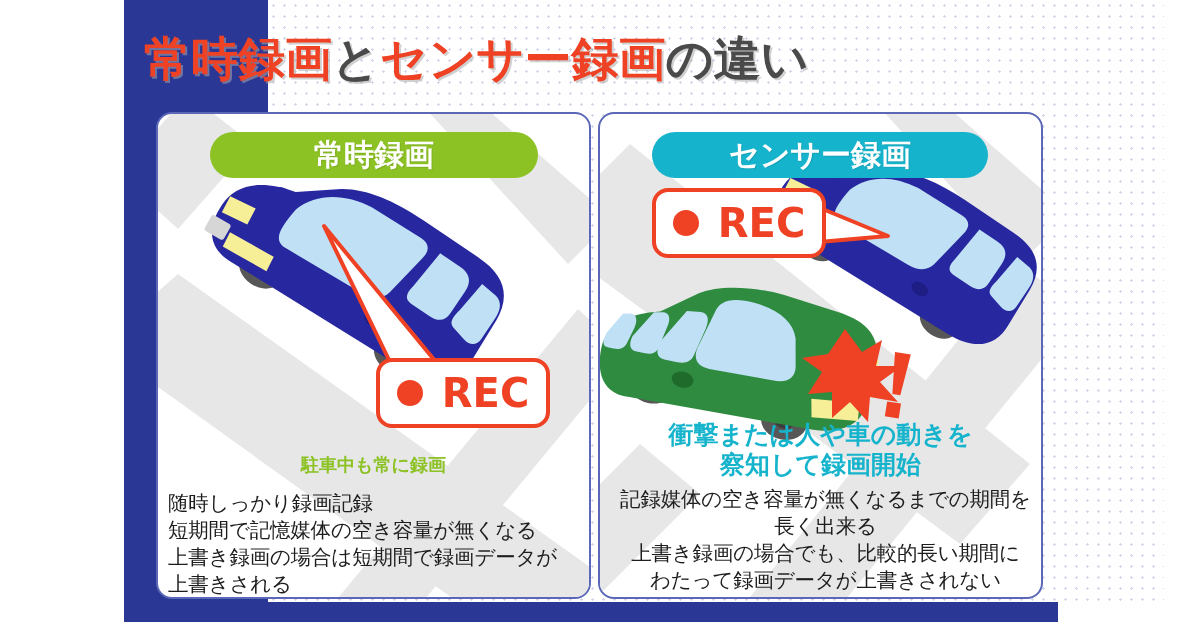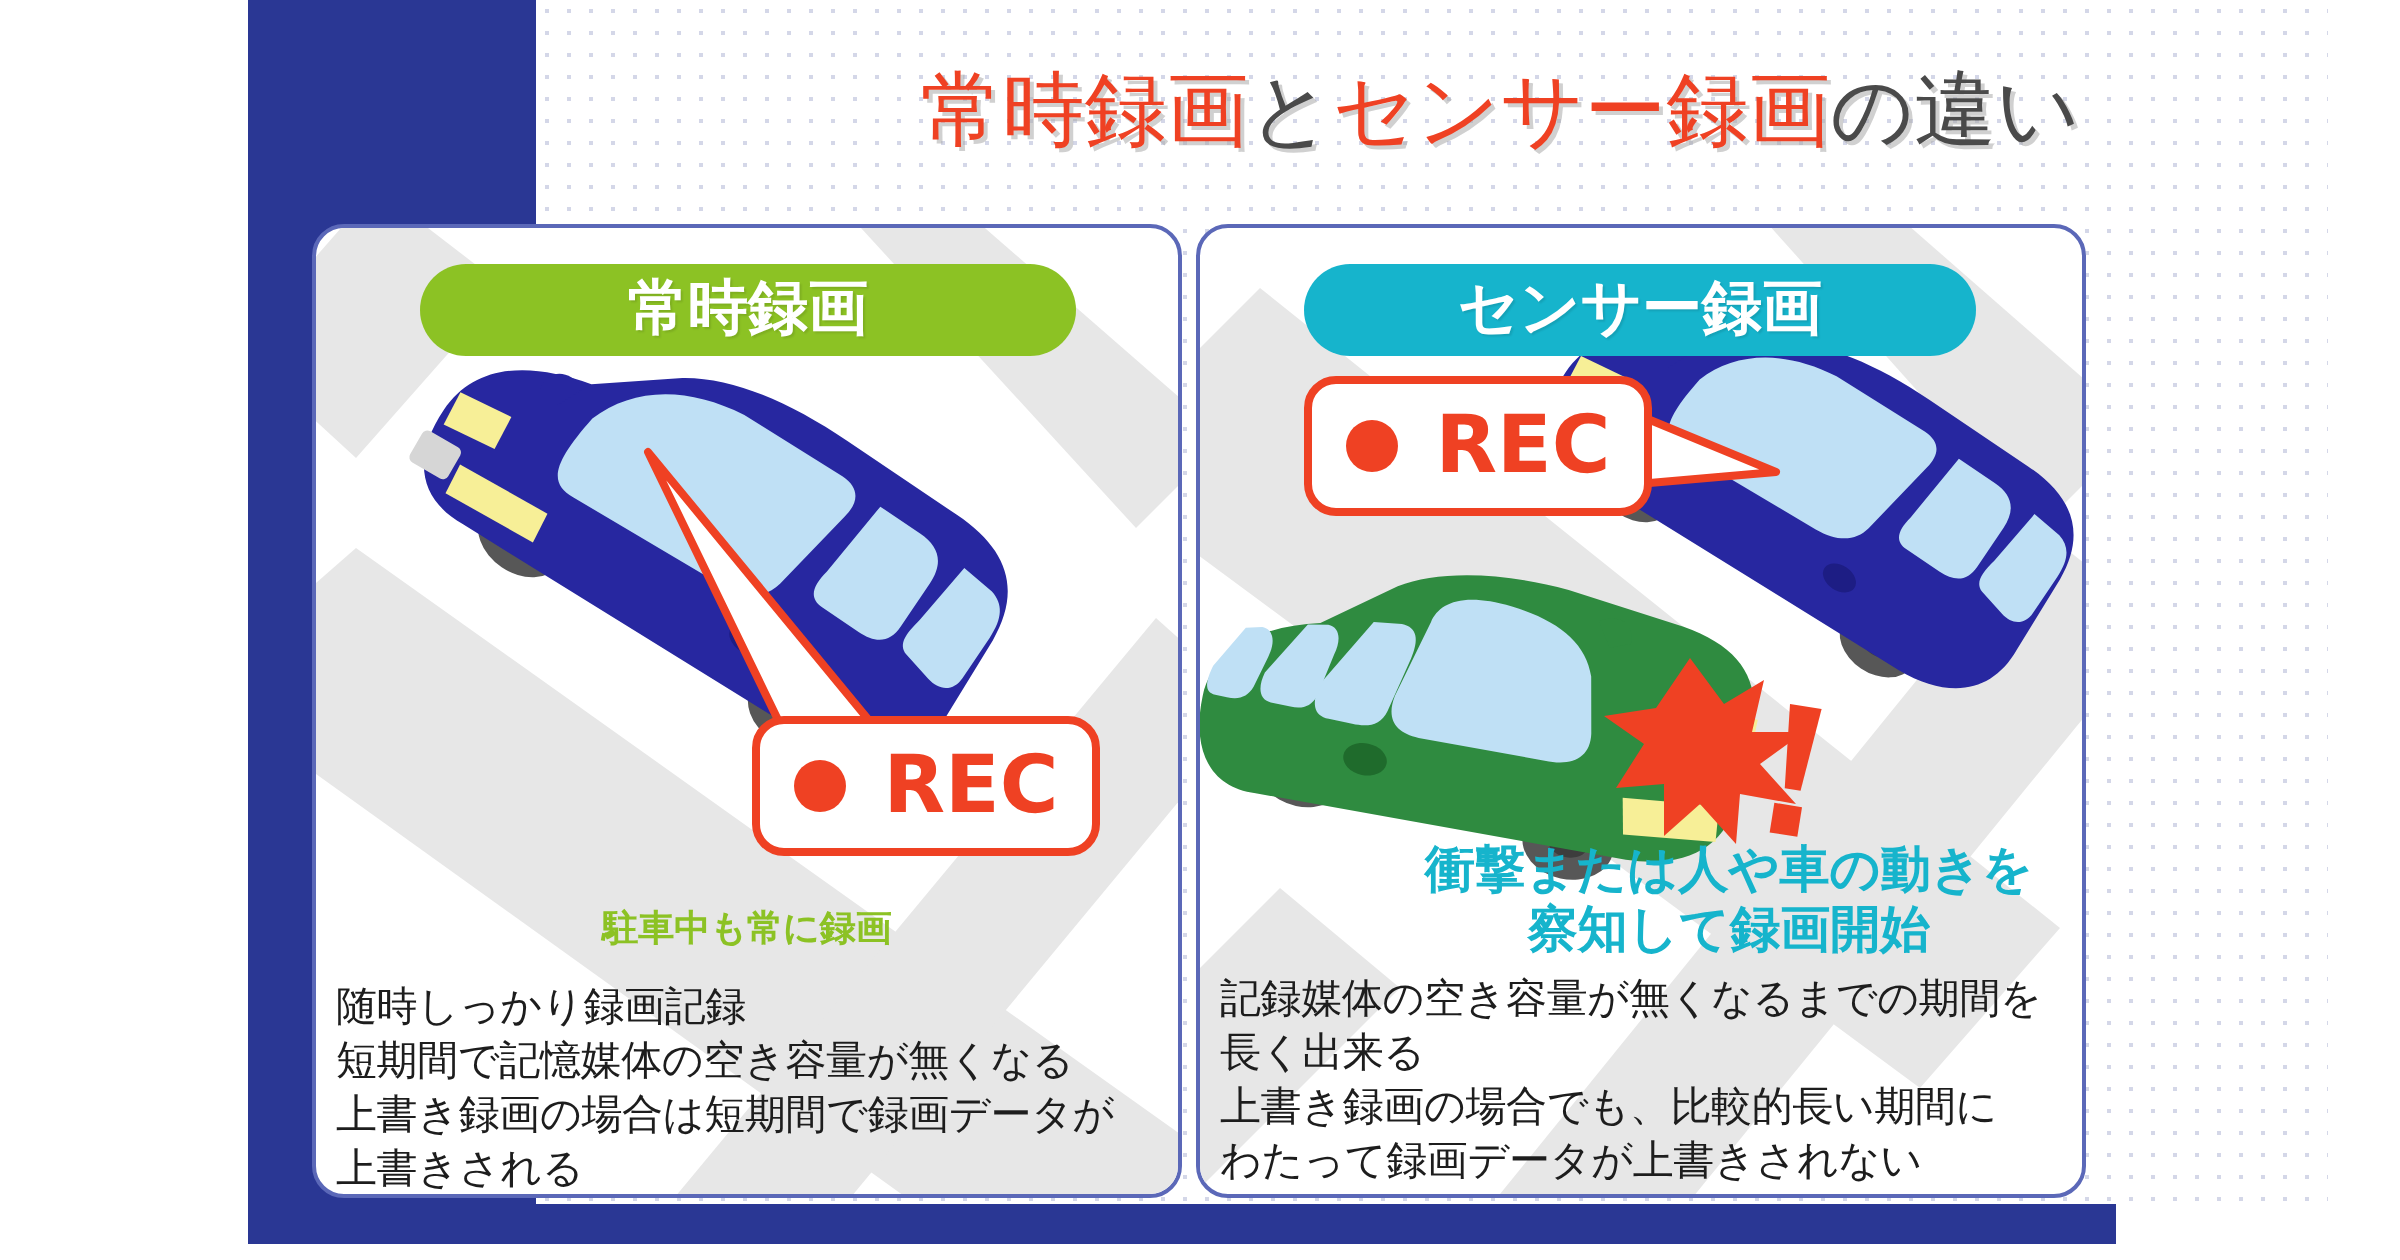--- a/index.html
+++ b/index.html
@@ -21,22 +21,22 @@
     position:absolute;left:144px;top:0px;width:896px;height:602px;
     background:#ffffff;
     background-image:radial-gradient(#d4d7e8 1.1px, transparent 1.2px);
     background-size:11px 11px;
     overflow:hidden;
   }
 
   
   .title{
     position:absolute;left:144px;top:28px;width:896px;
-    text-align:right;
-    font-size:41px;font-weight:normal;letter-spacing:0px;
+    text-align:left;
+    font-size:47px;font-weight:bold;letter-spacing:0px;
     white-space:nowrap;
     text-shadow:2px 2px 0 rgba(170,170,170,.55);
   }
   .t-red{color:#ef4123;}
   .t-dark{color:#4a4a4a;}
 
   
   .panel{
     position:absolute;top:112px;height:483px;
     background:#ffffff;
@@ -234,22 +234,22 @@
       <polygon points="196,84 288,122 196,130" fill="#ffffff" stroke="#ef4123" stroke-width="4" stroke-linejoin="round"></polygon>
     </svg>
 
     <div class="rec" style="left:52px;top:74px;width:166px;height:62px;">
       <span class="dot"></span>
       <span class="lbl">REC</span>
     </div>
 
     <div class="pill pill-right">センサー録画</div>
 
-    <div class="lead lead-cyan" style="left:0;top:306px;width:441px;padding-left:44px;">衝撃または人や車の動きを
+    <div class="lead lead-cyan" style="left:0;top:306px;width:441px;">衝撃または人や車の動きを
 察知して録画開始</div>
 
-    <div class="body-txt" style="left:10px;top:372px;width:431px;">記録媒体の空き容量が無くなるまでの期間を
+    <div class="body-txt" style="left:10px;top:372px;width:431px;text-align:center;">記録媒体の空き容量が無くなるまでの期間を
 長く出来る
 上書き録画の場合でも、比較的長い期間に
 わたって録画データが上書きされない</div>
   </div>
 
 </div>
 
 </body></html>

